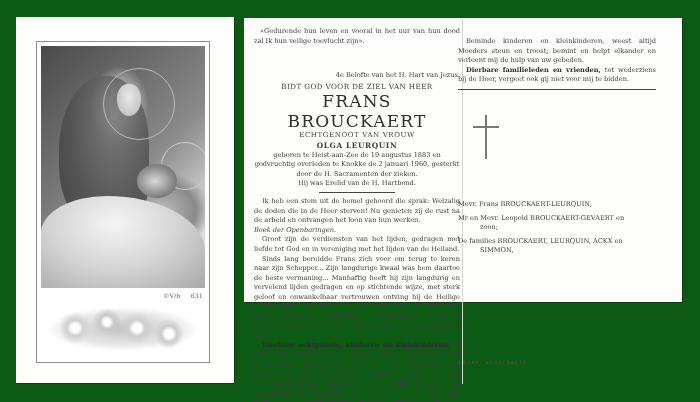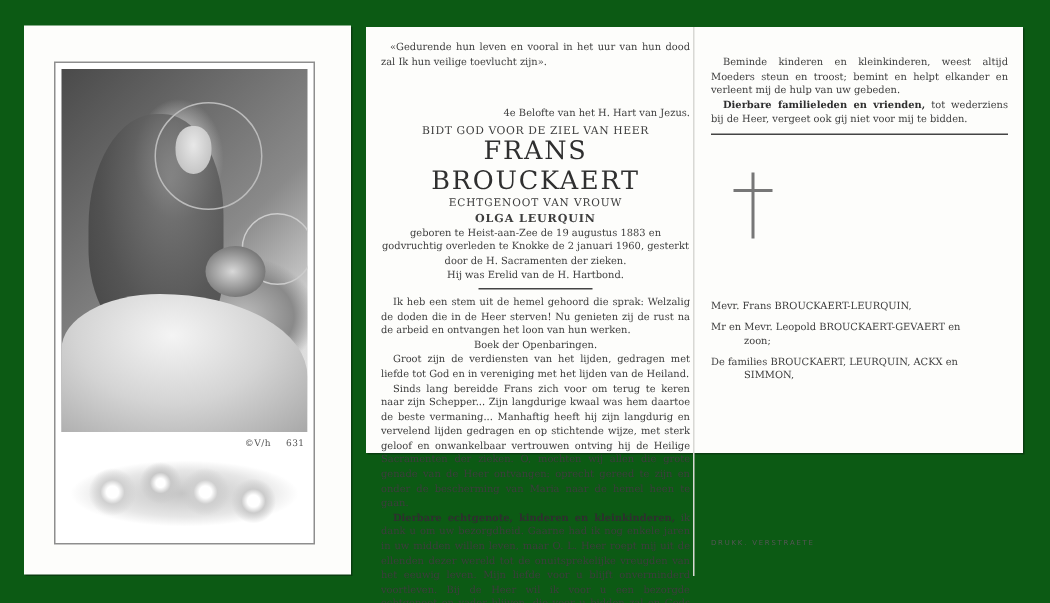--- a/index.html
+++ b/index.html
@@ -71,35 +71,35 @@
       radial-gradient(circle at 28px 22px, #fff 0, #fff 4px, #d0d0d0 8px, transparent 16px),
       radial-gradient(circle at 60px 16px, #fff 0, #fff 3px, #c8c8c8 7px, transparent 14px),
       radial-gradient(circle at 90px 22px, #fff 0, #fff 4px, #cfcfcf 8px, transparent 16px),
       radial-gradient(circle at 122px 28px, #fff 0, #fff 4px, #cbcbcb 8px, transparent 15px),
       radial-gradient(ellipse 76px 22px at 76px 23px, #c4c4c4 0%, #e6e6e6 70%, transparent 100%);
   }
 
   
   .col { position:absolute; top:0; font-size:6.6px; line-height:9.6px; color:#3d3d3d; }
   #col-1 { left:10px; width:206px; }
-  #col-2 { left:230px; width:198px; }
+  #col-2 { left:214px; width:198px; }
   .quote { margin-top:9px; text-align:justify; text-indent:6px; }
   .quote-src { text-align:right;margin-top:25px; }
   .bidt { text-align:center; font-size:7.2px; letter-spacing:0.4px; margin-top:1px; }
   .name-big {
     text-align:center; font-size:17px; line-height:20px; letter-spacing:1.2px;
     color:#2f2f2f; font-family:"DejaVu Serif", serif;
   }
   .spouse-lbl { text-align:center; font-size:7px; letter-spacing:0.6px; }
   .spouse-name { text-align:center; font-size:7.4px; font-weight:bold; letter-spacing:0.6px; }
   .para { text-align:justify; }
   .center { text-align:center; }
   .rule-short { width:76px; height:1px; background:#444; margin:3px auto 4px; }
   .indent { text-indent:8px; }
-  .right { text-align:center; }
+  .right { text-align:left;font-style:italic; }
   b { font-weight:bold; color:#2f2f2f; }
   .rule-long { height:1px; background:#444; margin:4px 0 0; }
   .cross {
     position:absolute; left:15px; top:97px; width:26px; height:44px;
   }
   .cross .v { position:absolute; left:12px; top:0; width:1.5px; height:44px; background:#777; }
   .cross .h { position:absolute; left:0; top:11px; width:26px; height:1.5px; background:#777; }
   .family { position:absolute; left:0; top:182px; width:198px; }
   .family .row { margin-bottom:4px; }
   .family .cont { padding-left:22px; }

